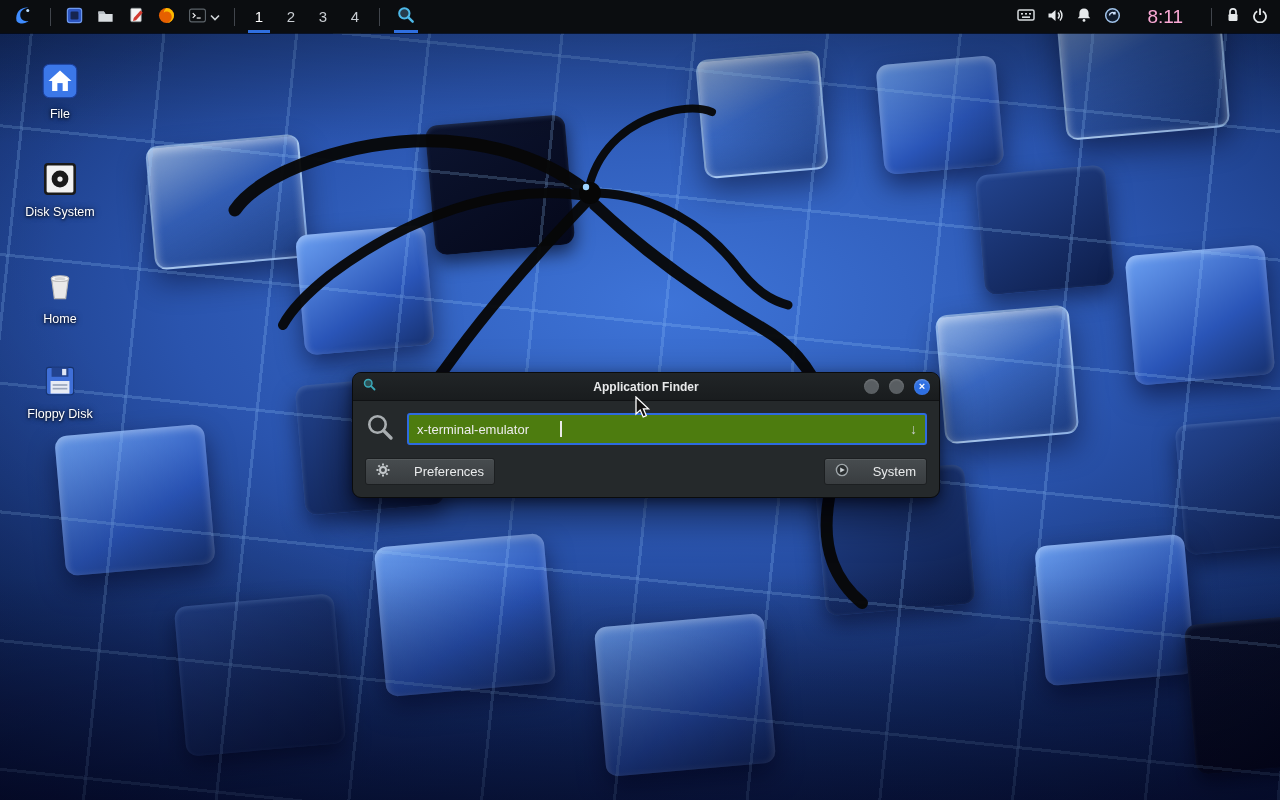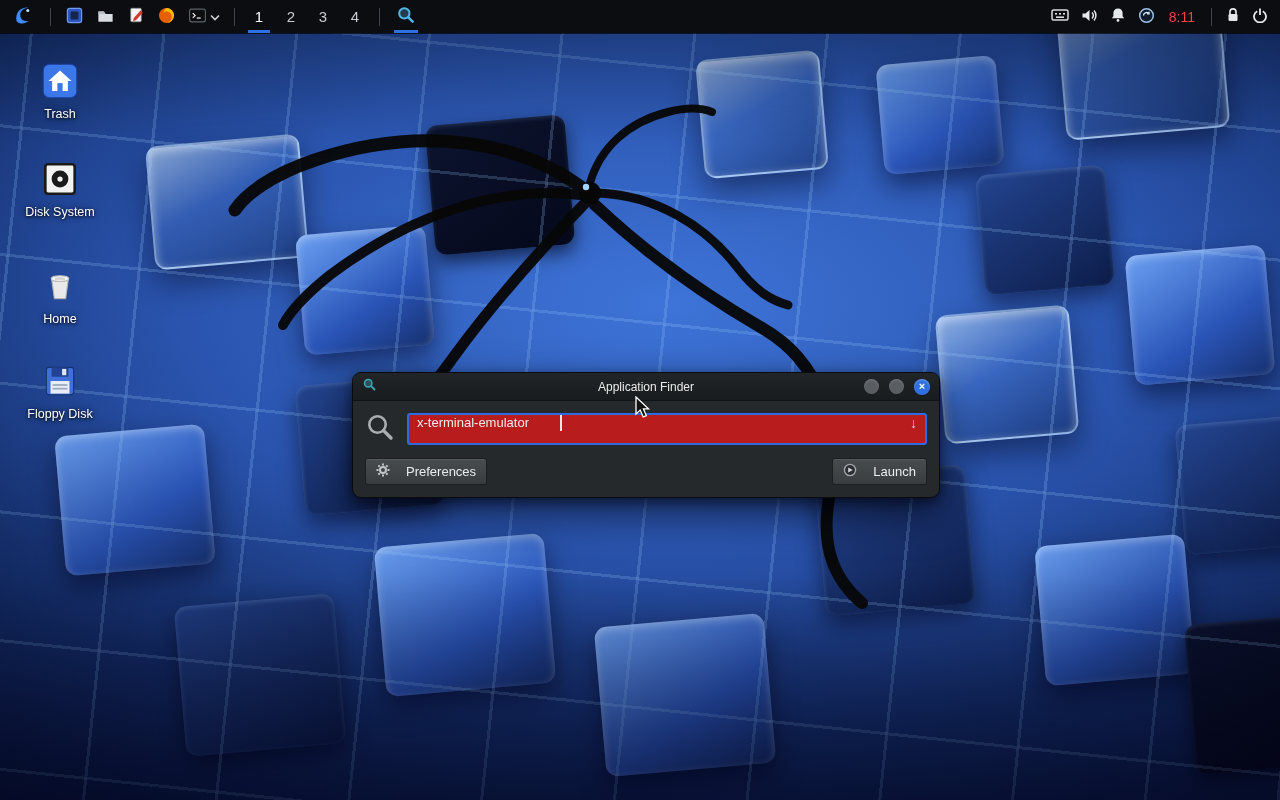--- a/index.html
+++ b/index.html
@@ -36,47 +36,47 @@
     padding:0 6px;box-shadow:0 1px 0 rgba(0,0,0,.65);}
   .pgroup{display:flex;align-items:center;height:100%;}
   .sep{width:1px;height:18px;background:#41454c;margin:0 8px;}
   .menu-btn,.launcher,.tray{height:30px;display:flex;align-items:center;justify-content:center;background:none;border:none;padding:0 6px;cursor:default;}
   .ws{width:32px;height:33px;background:transparent;border:none;color:#c9cdd2;
     font-family:"Liberation Sans",sans-serif;font-size:15px;position:relative;cursor:default;}
   .ws.active{color:#ffffff;}
   .ws.active::after{content:"";position:absolute;left:5px;right:5px;bottom:0;height:3px;background:#2f6fe0;}
   .task{width:36px;height:33px;display:flex;align-items:center;justify-content:center;position:relative;background:none;border:none;}
   .task::after{content:"";position:absolute;left:6px;right:6px;bottom:0;height:3px;background:#2f6fe0;}
-  .clock{color:#ef4444;font-size:14px;margin:0 8px;cursor:default;}
+  .clock{color:#f9a8d4;font-size:19px;margin:0 20px;cursor:default;}
   
   .dicon{position:absolute;width:110px;left:5px;z-index:10;text-align:center;cursor:default;}
   .dicon .glyph{display:flex;justify-content:center;margin-bottom:5px;}
   .dicon .lbl{color:#ffffff;font-size:12.5px;text-shadow:0 1px 3px rgba(0,0,0,.95), 0 0 6px rgba(0,0,0,.6);}
   
   .dialog{position:absolute;left:352px;top:372px;width:586px;z-index:60;border-radius:9px;
     background:#25292b;border:1px solid #0a0b0c;
     box-shadow:0 16px 40px rgba(0,0,10,.6), 0 4px 12px rgba(0,0,10,.5);overflow:hidden;}
   .titlebar{position:relative;height:27px;display:flex;align-items:center;
     background:linear-gradient(#212527,#191c1e);border-bottom:1px solid #101214;padding:0 9px;}
   .title{position:absolute;left:0;right:0;text-align:center;color:#e8e9ea;
-    font-size:12px;font-weight:normal;pointer-events:none;}
+    font-size:12px;font-weight:bold;pointer-events:none;}
   .tb-buttons{margin-left:auto;display:flex;align-items:center;gap:10px;z-index:1;}
   .tb-circle{width:15px;height:15px;border-radius:50%;background:#595e62;border:none;padding:0;
     box-shadow:inset 0 1px 2px rgba(255,255,255,.18);}
   .tb-close{width:16px;height:16px;border-radius:50%;background:#2e6fe2;border:none;padding:0;
     color:#ffffff;font-size:11px;font-weight:bold;line-height:15px;text-align:center;
     box-shadow:inset 0 1px 2px rgba(255,255,255,.3);}
   .search-row{display:flex;align-items:center;gap:12px;padding:11px 12px 0 12px;}
-  .combo{flex:1;display:flex;align-items:flex-start;height:28px;border:2px solid #2e6be0;border-radius:3px;
-    background:#b91c1c;padding:0 8px;gap:21px;}
+  .combo{flex:1;display:flex;align-items:center;height:28px;border:2px solid #2e6be0;border-radius:3px;
+    background:#4d7c0f;padding:0 8px;gap:21px;}
   .query{color:#ececec;font-size:13px;}
   .caret{width:2px;height:16px;background:#e9e9e9;margin-left:10px;}
   .combo-arrow{margin-left:auto;color:#c9cdd0;font-size:14px;font-weight:bold;}
   .footer{display:flex;align-items:center;justify-content:space-between;padding:12px;}
-  .btn{display:flex;align-items:center;gap:16px;height:27px;padding:0 10px;
+  .btn{display:flex;align-items:center;gap:24px;height:27px;padding:0 10px;
     background:linear-gradient(#474c4f,#393d40);border:1px solid #1c1f21;border-radius:3px;
     color:#e9ebec;font-size:13px;font-family:"Liberation Sans",sans-serif;
     box-shadow:inset 0 1px 0 rgba(255,255,255,.08);justify-content:flex-end;}
   .cursor{position:absolute;left:635px;top:396px;z-index:100;pointer-events:none;}
 </style>
 </head>
 <body>
 
 <div class="wallpaper">
   <div class="cube glass" style="left:1060px;top:-20px;width:160px;height:150px"></div>
@@ -248,21 +248,21 @@
 </div>
 
 <div class="dicon" style="top:60px">
   <div class="glyph">
     <svg width="42" height="42" viewBox="0 0 40 40">
       <rect x="4" y="4" width="32" height="32" rx="6" fill="#3b77e8" stroke="#1b3f9a"></rect>
       <path d="M20 10 L31 20 H27.5 V29.5 H12.5 V20 H9 Z" fill="#ffffff"></path>
       <rect x="17.5" y="22" width="5" height="7.5" fill="#3b77e8"></rect>
     </svg>
   </div>
-  <div class="lbl">Trash</div>
+  <div class="lbl">File</div>
 </div>
 
 <div class="dicon" style="top:158px">
   <div class="glyph">
     <svg width="42" height="42" viewBox="0 0 40 40">
       <rect x="6" y="6" width="28" height="28" rx="2.5" fill="#f2f2f2" stroke="#1a1a1a" stroke-width="2.5"></rect>
       <circle cx="20" cy="20" r="8" fill="#1a1a1a"></circle>
       <circle cx="20" cy="20" r="2.5" fill="#f2f2f2"></circle>
     </svg>
   </div>
@@ -343,20 +343,20 @@
       </span>
       <span>Preferences</span>
     </button>
     <button class="btn">
       <span>
         <svg width="14" height="14" viewBox="0 0 14 14">
           <circle cx="7" cy="7" r="5.6" fill="#2b2f31" stroke="#9fa6aa" stroke-width="1.4"></circle>
           <path d="M5.2 9.6 L9.8 7 L5.2 4.4 Z" fill="#cdd3d6"></path>
         </svg>
       </span>
-      <span>Launch</span>
+      <span>System</span>
     </button>
   </div>
 </div>
 
 <svg class="cursor" width="16" height="22" viewBox="0 0 16 22">
   <path d="M1 1 L1 18 L5.2 14 L8.2 21 L11.3 19.6 L8.4 12.8 L13.5 12.8 Z" fill="#111111" stroke="#ffffff" stroke-width="1.3"></path>
 </svg>
 
 </body></html>

